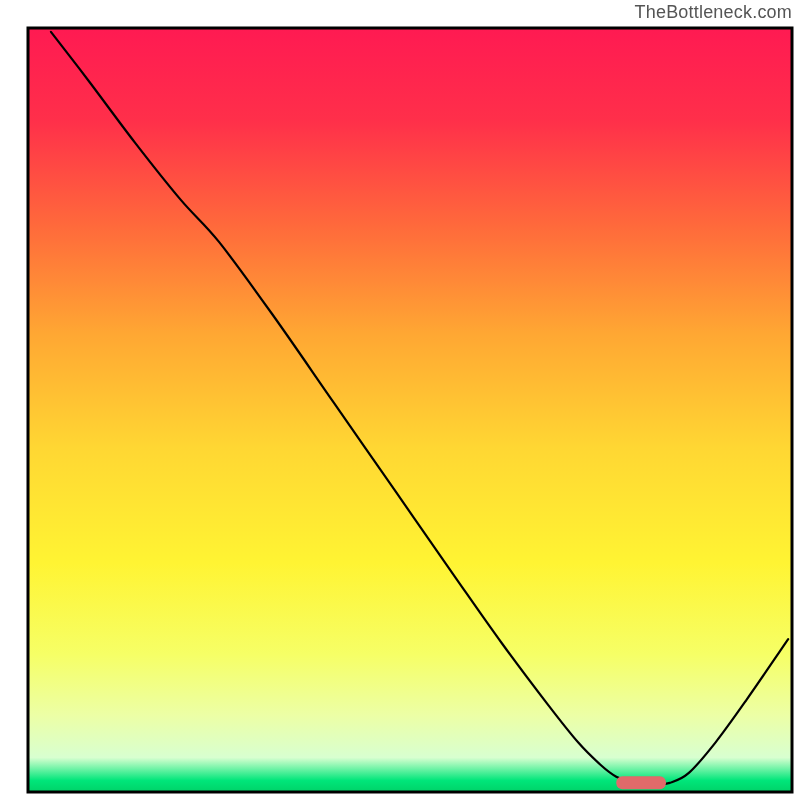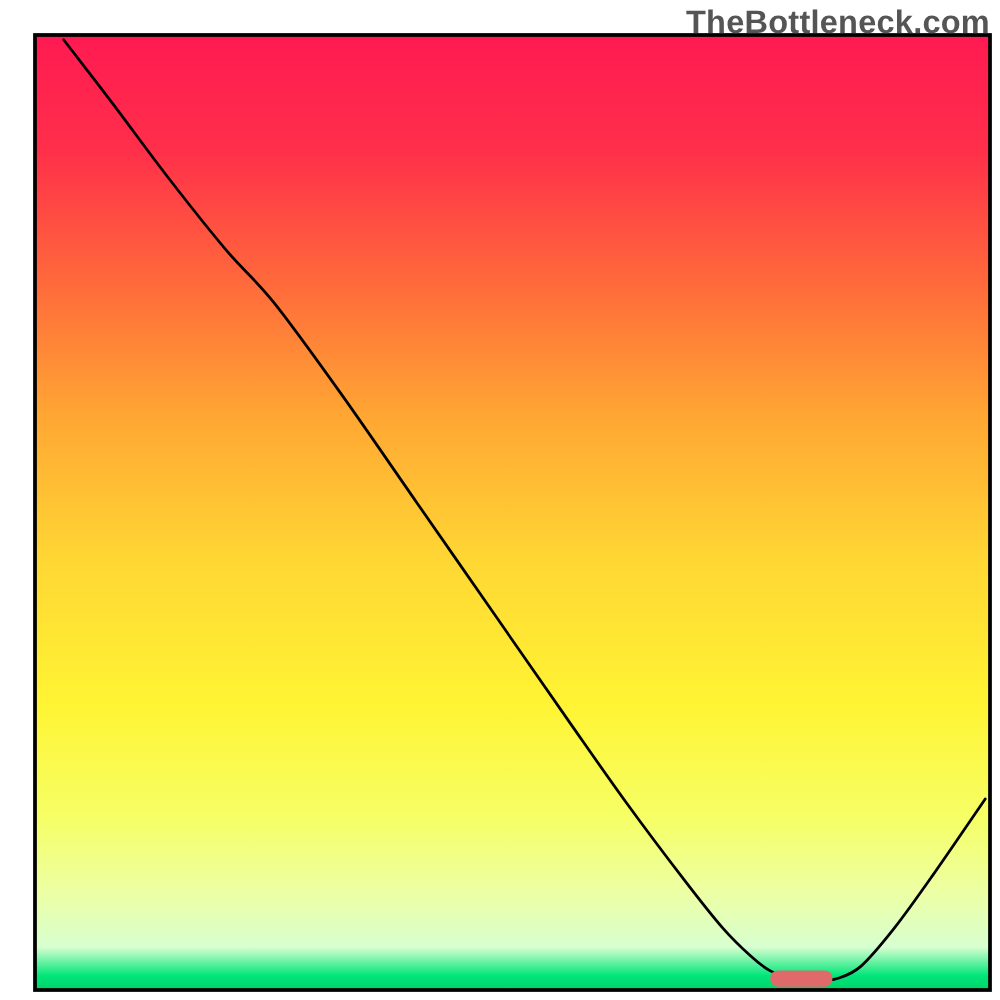--- a/index.html
+++ b/index.html
@@ -14,22 +14,22 @@
     position: absolute;
     left: 0;
     top: 0;
     width: 800px;
     height: 800px;
   }
   .watermark {
     position: absolute;
     top: 2px;
     right: 8px;
-    font-size: 26px;
-    font-weight: 700;
+    font-size: 18px;
+    font-weight: 400;
     color: #555555;
     letter-spacing: 0.2px;
   }
 </style>
 </head>
 <body>
 
 <svg class="chart-area" viewBox="0 0 800 800" preserveAspectRatio="none">
   <defs>
     <linearGradient id="bg-grad" x1="0" y1="0" x2="0" y2="1">

